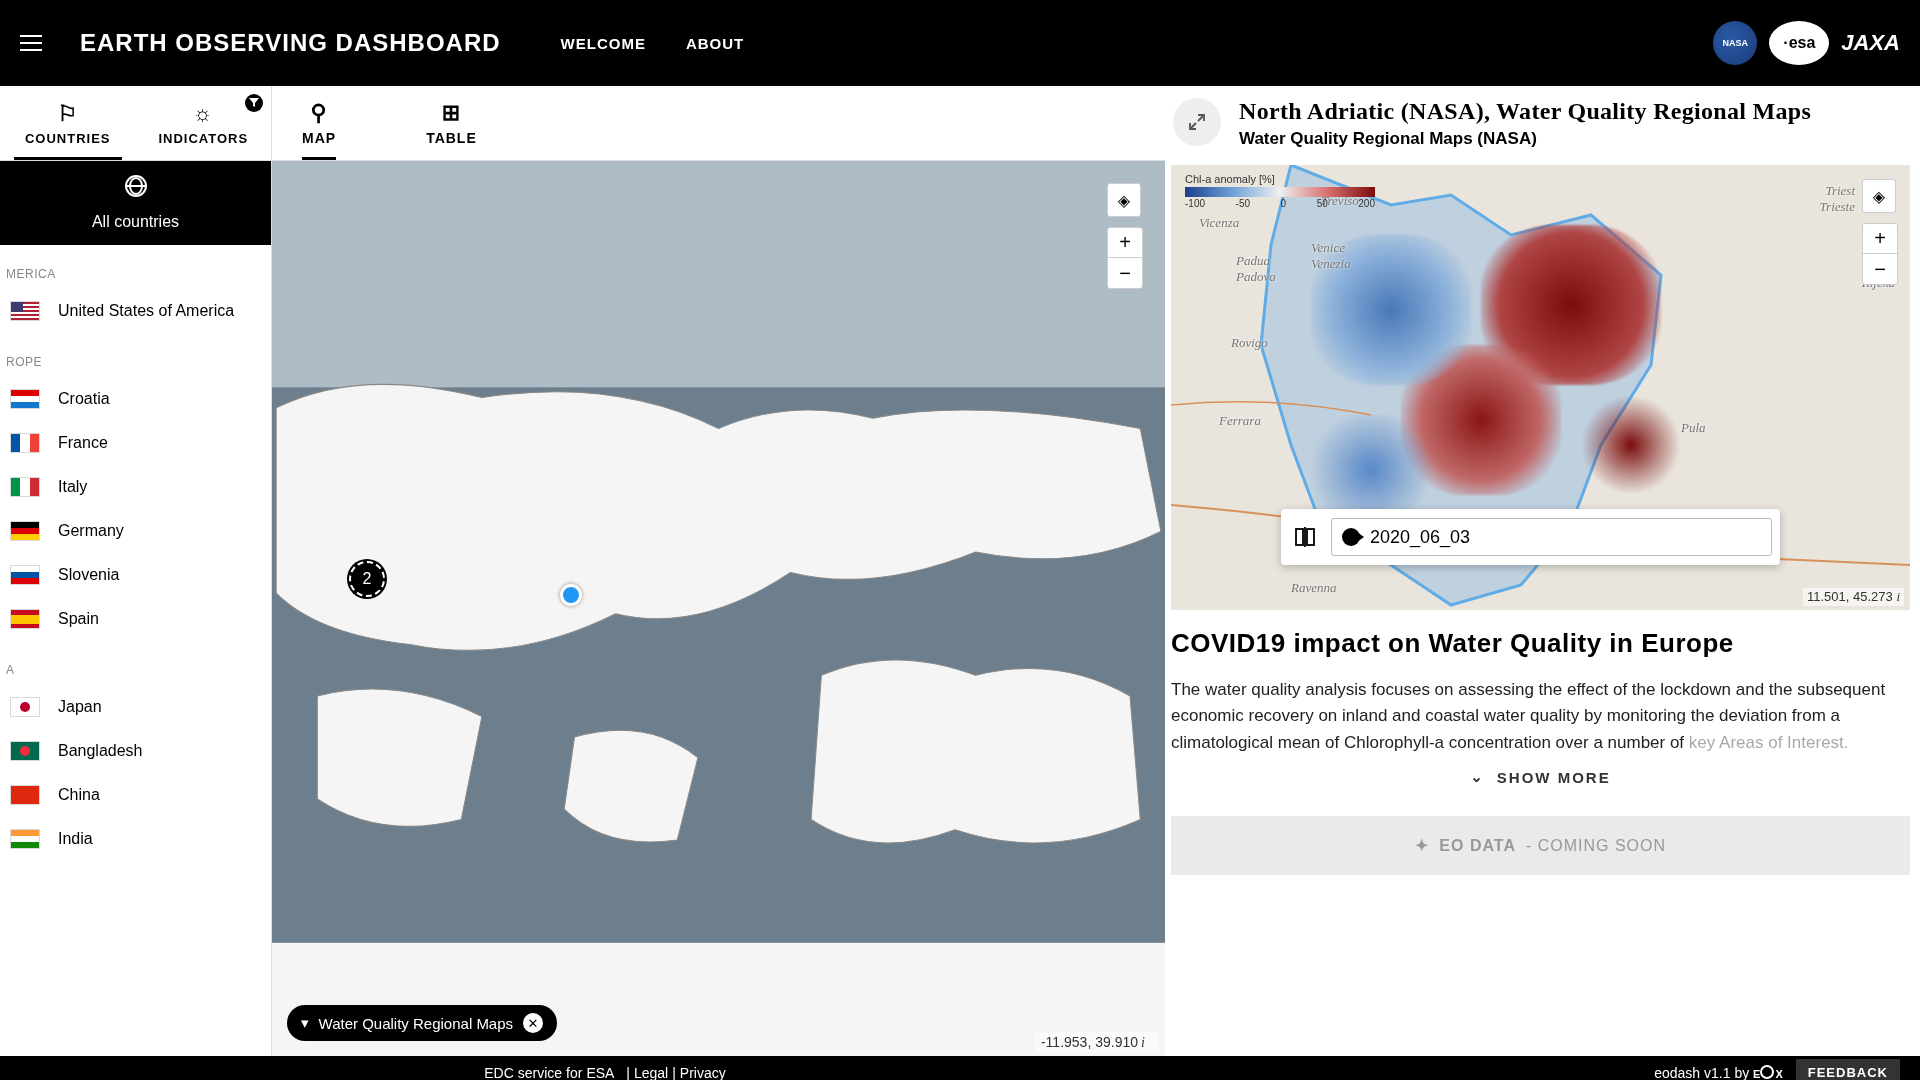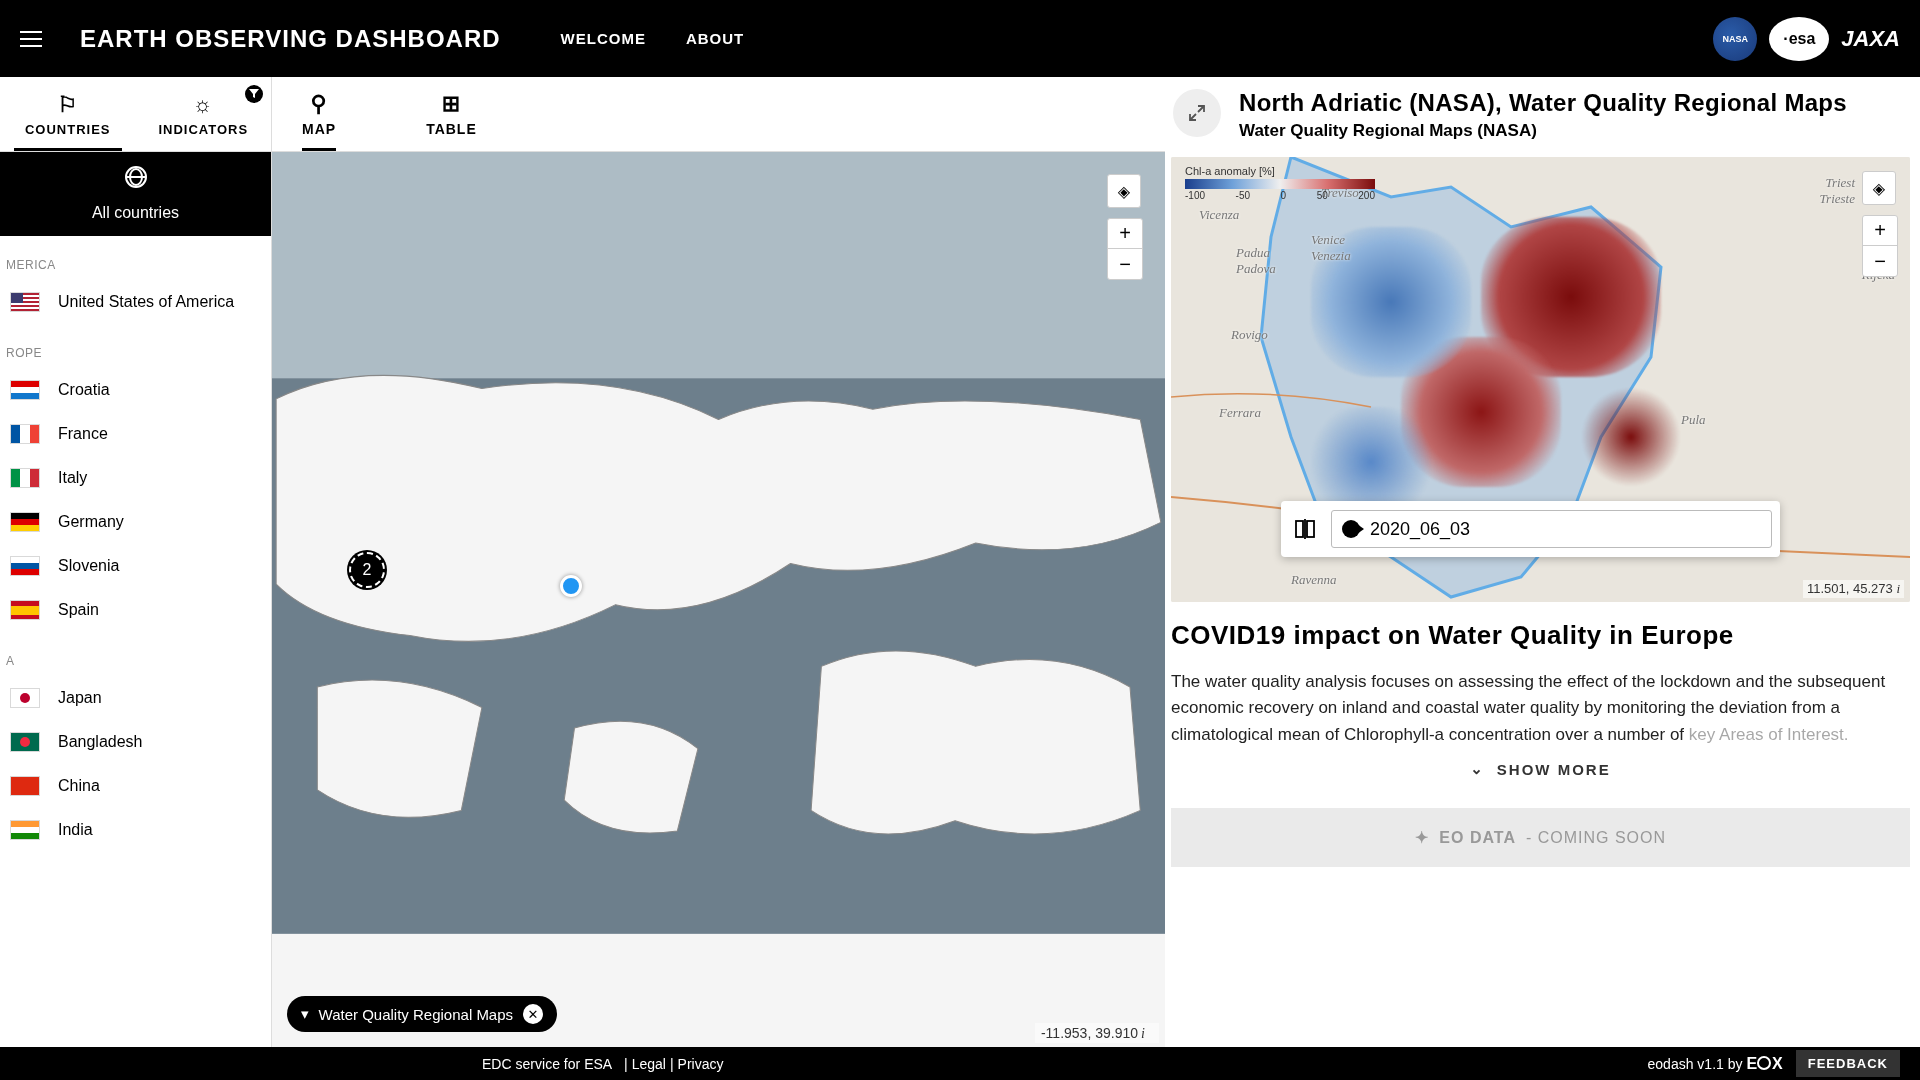--- a/index.html
+++ b/index.html
@@ -1,19 +1,19 @@
 <!DOCTYPE html>
 <html><head>
 <meta charset="utf-8">
 <style>
 * { margin:0; padding:0; box-sizing:border-box; font-family:Arial,Helvetica,sans-serif; }
 html,body { width:1920px; height:1080px; overflow:hidden; background:#fff; }
 
 
-.header { height:77px; background:#000; color:#fff; display:flex; align-items:center; padding:0 20px; }
+.header { height:86px; background:#000; color:#fff; display:flex; align-items:center; padding:0 20px; }
 .menu-btn { width:30px; height:30px; display:flex; flex-direction:column; justify-content:center; gap:5px; cursor:pointer; }
 .menu-btn span{ height:2px; background:#fff; width:22px; }
 .title { font-size:24px; font-weight:700; letter-spacing:1px; margin-left:30px; }
 .nav-links { display:flex; margin-left:60px; gap:40px; }
 .nav-links a { color:#fff; font-size:15px; font-weight:700; letter-spacing:1px; text-decoration:none; }
 .logos { margin-left:auto; display:flex; align-items:center; gap:12px; }
 .logo-nasa{ width:44px; height:44px; border-radius:50%; background:radial-gradient(circle at 40% 40%,#2a5ba8 0%,#1a3a7a 100%); position:relative; display:flex; align-items:center; justify-content:center; color:#fff; font-size:9px; font-weight:bold; }
 .logo-esa{ width:60px; height:44px; border-radius:50%; background:#fff; color:#000; font-weight:bold; font-size:16px; display:flex; align-items:center; justify-content:center; }
 .logo-jaxa{ font-style:italic; font-weight:bold; font-size:22px; color:#fff; }
 
@@ -51,21 +51,21 @@
 .marker-dot{ position:absolute; left:288px; top:423px; width:22px; height:22px; border-radius:50%; background:#2196f3; border:3px solid #fff; box-shadow:0 0 4px rgba(0,0,0,.4); }
 .filter-chip{ position:absolute; bottom:15px; left:15px; background:#000; color:#fff; border-radius:18px; padding:8px 14px; display:flex; align-items:center; gap:10px; font-size:15px; }
 .chip-close{ width:20px; height:20px; border-radius:50%; background:#fff; color:#000; display:flex; align-items:center; justify-content:center; font-size:13px; cursor:pointer; }
 .coords-main{ position:absolute; bottom:4px; right:6px; font-size:14px; color:#333; background:rgba(255,255,255,.5); padding:2px 6px; }
 .coords-main .info{ display:inline-block; width:12px; height:12px; font-style:italic; font-family:serif; margin-left:3px; }
 
 
 .right-panel{ width:755px; display:flex; flex-direction:column; padding:0; overflow:hidden; }
 .detail-header{ display:flex; padding:12px 0 10px; }
 .expand-btn{ width:48px; height:48px; border-radius:50%; background:#eee; margin:0 18px 0 8px; display:flex; align-items:center; justify-content:center; cursor:pointer; flex-shrink:0; }
-.detail-title{ font-size:24px; font-weight:700; letter-spacing:0.3px; }
+.detail-title{ font-size:24px; font-weight:700; letter-spacing:0.3px;font-family:Liberation Serif, serif; }
 .detail-subtitle{ font-size:17px; font-weight:700; margin-top:4px; }
 .detail-map{ margin:6px 10px 0 6px; height:445px; position:relative; background:#e9e5dd; overflow:hidden; border-radius:2px; }
 .detail-controls{ position:absolute; top:14px; right:12px; display:flex; flex-direction:column; gap:10px; }
 .legend{ position:absolute; top:8px; left:14px; font-size:11px; color:#333; }
 .legend-bar{ width:190px; height:10px; background:linear-gradient(to right,#1a3e8c 0%,#6fa1d9 25%,#efefef 50%,#d97070 75%,#7a0c0c 100%); margin-top:2px; }
 .legend-ticks{ display:flex; justify-content:space-between; width:190px; font-size:10px; margin-top:1px; }
 .date-selector{ position:absolute; bottom:45px; left:110px; right:130px; height:56px; background:#fff; border-radius:4px; box-shadow:0 2px 8px rgba(0,0,0,.25); display:flex; align-items:center; padding:0 8px; gap:10px; }
 .compare-btn{ width:32px; height:32px; display:flex; align-items:center; justify-content:center; cursor:pointer; }
 .date-input{ flex:1; border:1px solid #bbb; border-radius:3px; height:38px; display:flex; align-items:center; padding:0 10px; gap:10px; }
 .date-input-icon{ width:18px; height:18px; background:#000; border-radius:50%; position:relative; }
@@ -77,21 +77,21 @@
 .fade-line{ color:rgba(34,34,34,0.4); }
 .show-more{ display:flex; align-items:center; justify-content:center; gap:12px; margin-top:12px; cursor:pointer; font-size:15px; font-weight:700; letter-spacing:2px; color:#333; }
 .eo-data-box{ margin:20px 10px 0 6px; background:#eaeaea; color:#999; padding:20px; text-align:center; font-size:16px; font-weight:700; letter-spacing:1px; display:flex; align-items:center; justify-content:center; gap:10px; }
 
 
 .footer{ height:33px; background:#000; color:#fff; display:flex; align-items:center; font-size:14px; padding:0 20px; }
 .footer .center{ margin-left:auto; margin-right:auto; display:flex; gap:4px; }
 .footer a{ color:#fff; }
 .footer-right{ margin-left:auto; display:flex; align-items:center; gap:14px; }
 .feedback-btn{ background:#333; padding:6px 12px; font-weight:700; font-size:13px; letter-spacing:1px; cursor:pointer; }
-.eox-logo{ font-weight:bold; font-size:16px; letter-spacing:-1px; }
+.eox-logo{ font-weight:bold; font-size:11px; letter-spacing:-1px; }
 .eox-logo .o{ display:inline-block; width:14px; height:14px; border:2px solid #fff; border-radius:50%; position:relative; top:1px; margin:0 1px; }
 
 
 .city{ position:absolute; font-size:13px; color:#777; font-family:Georgia,serif; font-style:italic; text-shadow:0 0 3px #fff; }
 .anomaly-blob{ position:absolute; border-radius:40%; filter:blur(1px); }
 </style>
 </head>
 <body>
 
 <div class="header">

